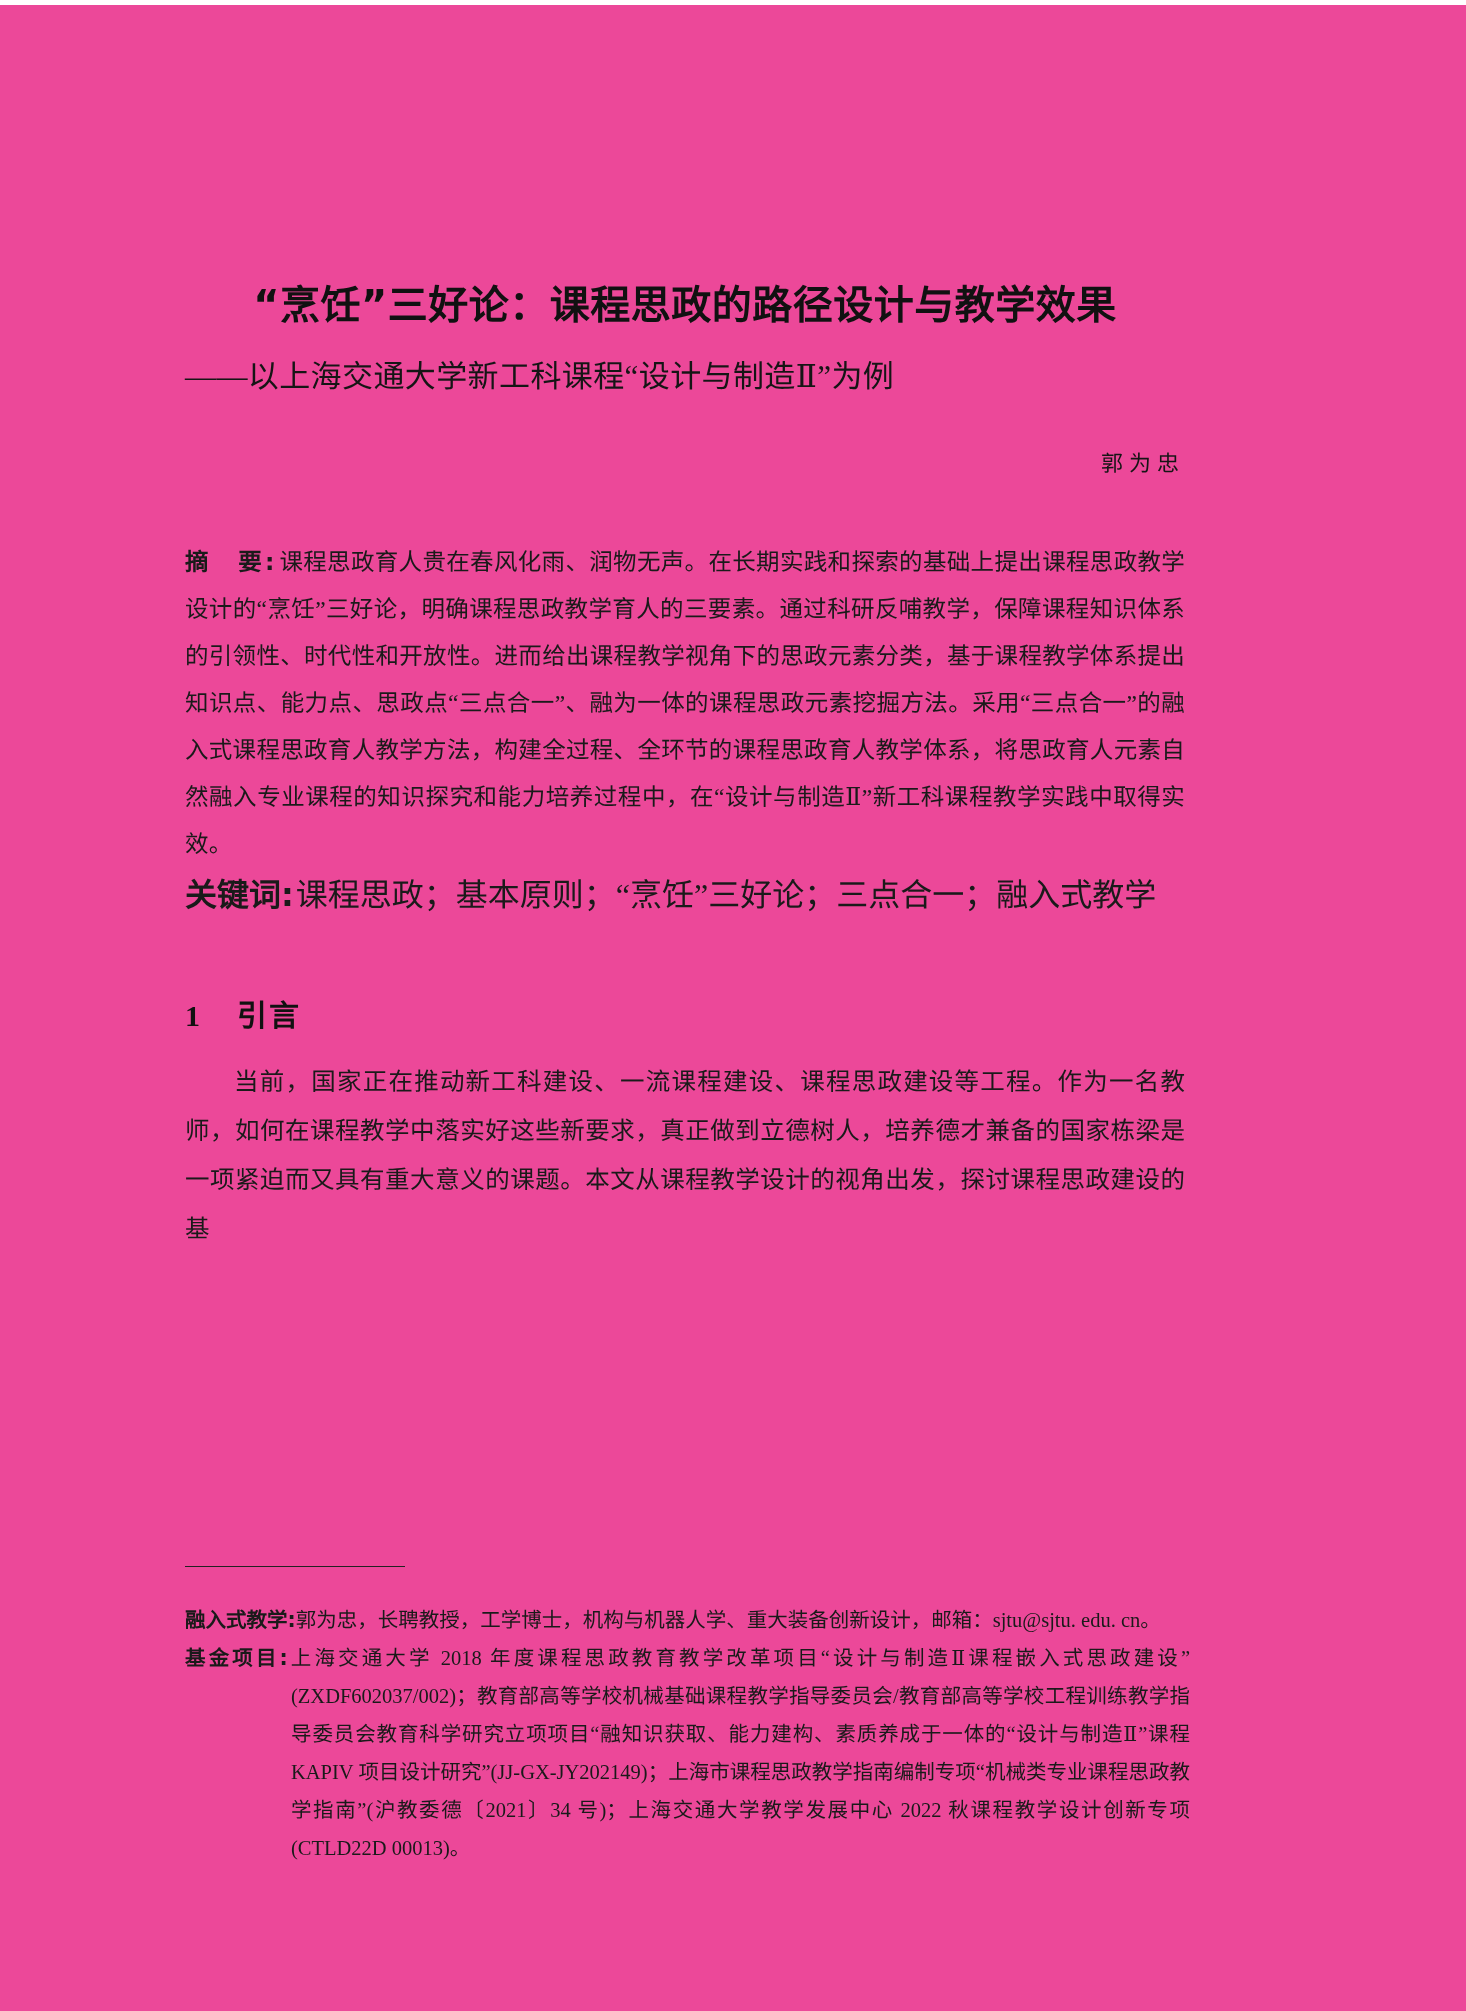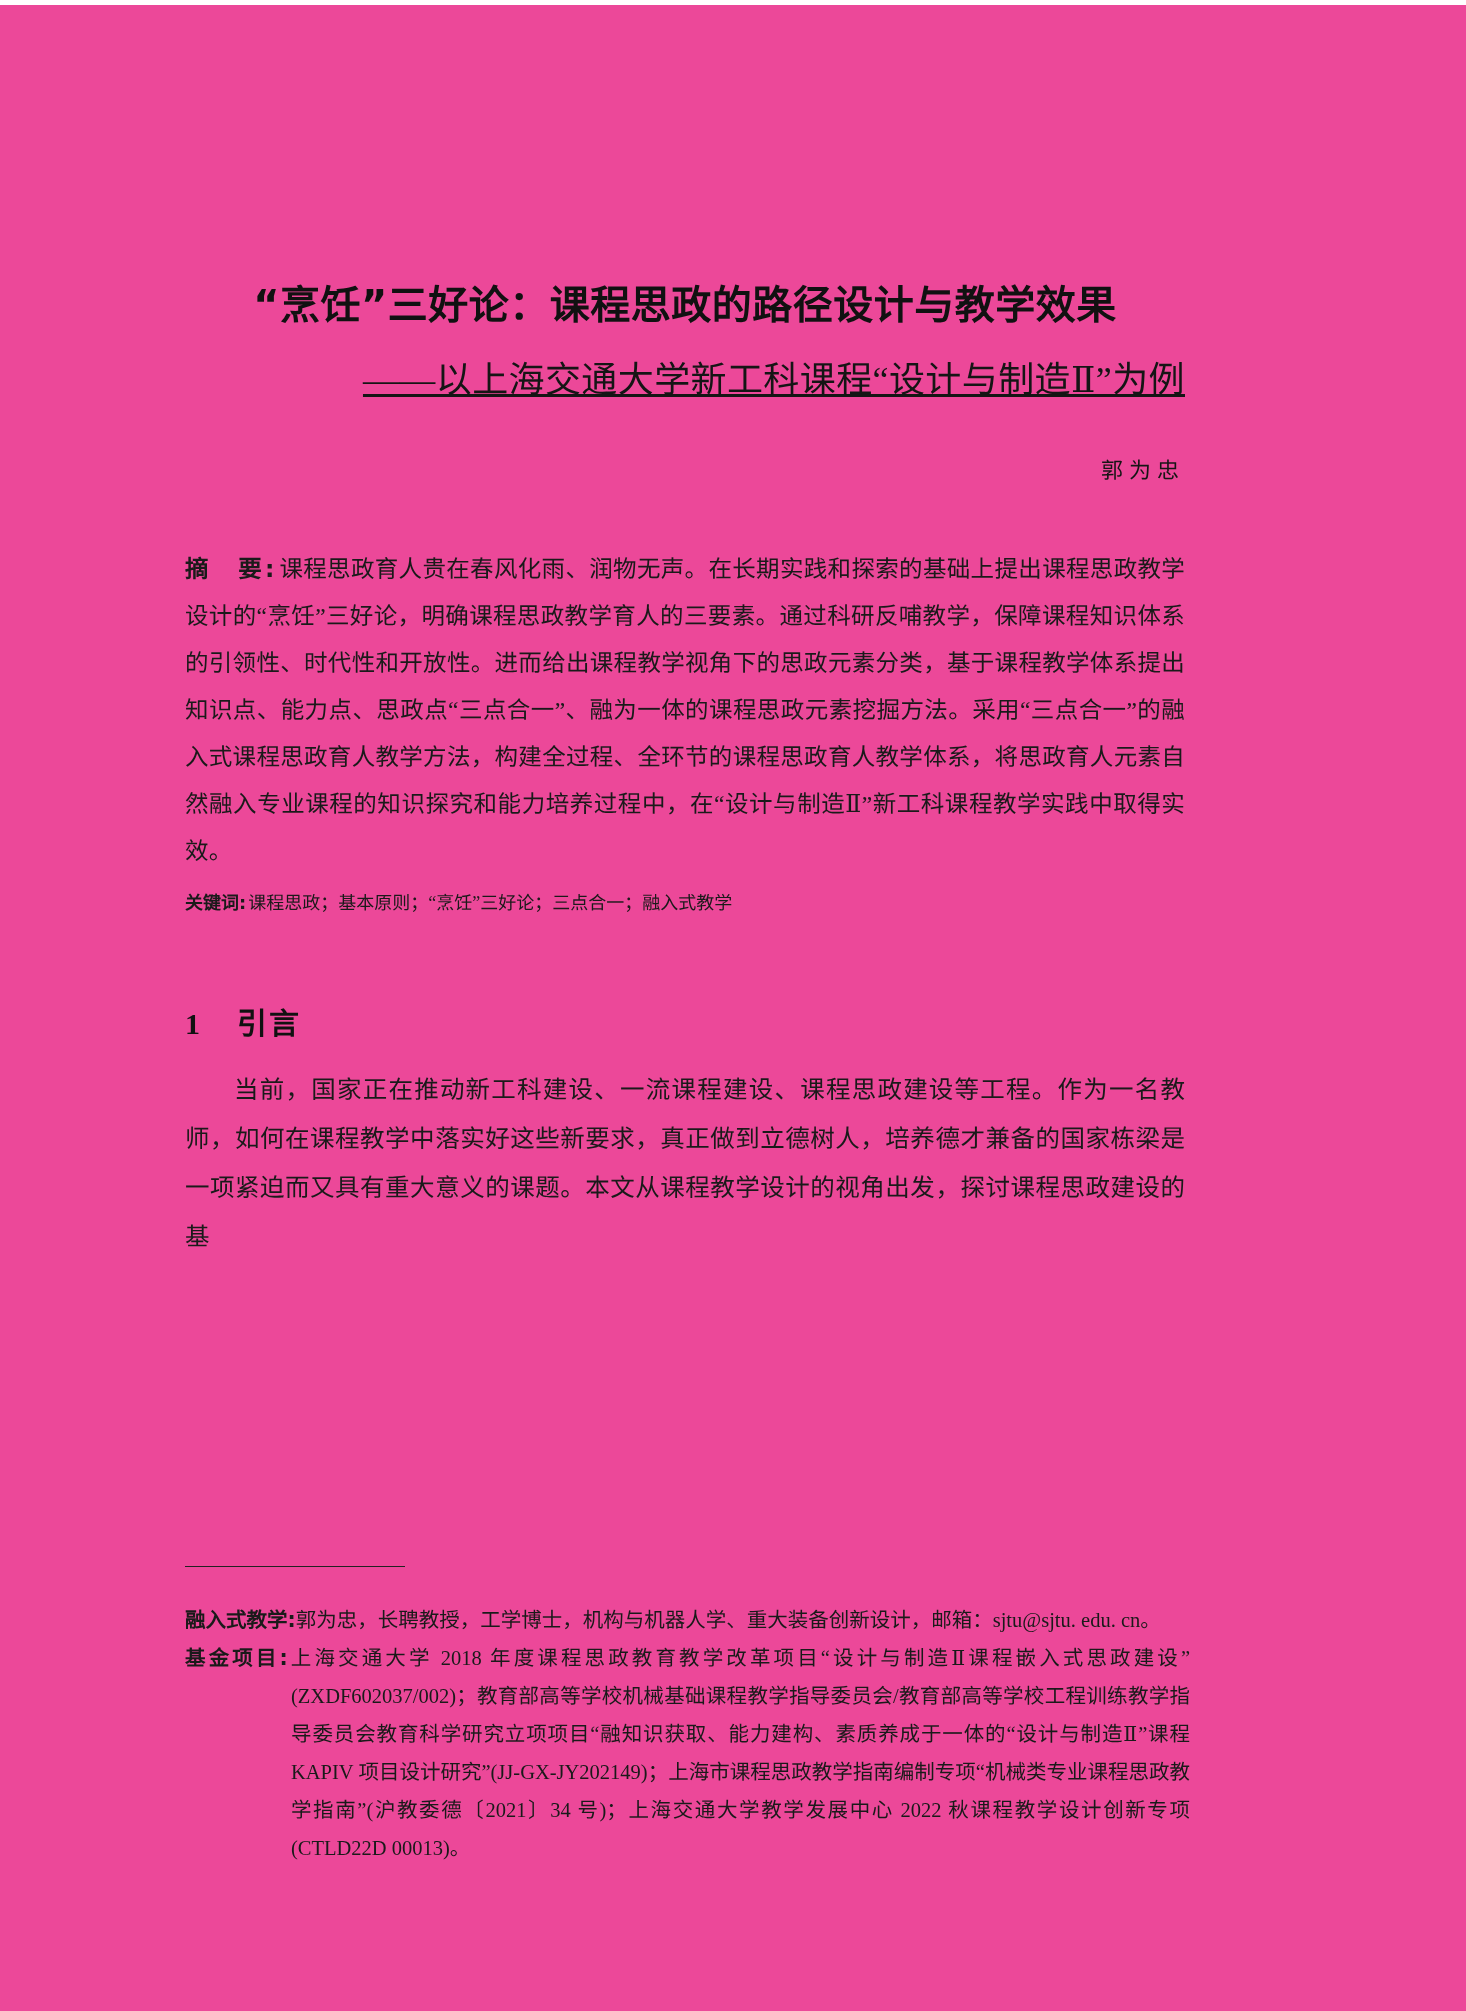--- a/index.html
+++ b/index.html
@@ -34,27 +34,26 @@
     font-weight: bold;
     font-size: 40px;
     line-height: 1.25;
     text-align: center;
     letter-spacing: 0.5px;
     margin-top: 275px;
     color: #111;
   }
   .title-sub {
     font-family: "Liberation Serif", "DejaVu Serif", serif;
-    font-size: 36px;
+    font-size: 31px;
     line-height: 1.3;
-    text-align: right;
+    text-align: left;
     margin-top: 18px;
     color: #151515;
     letter-spacing: 0.4px;
-    text-decoration: underline;
   }
   .author {
     font-family: "Liberation Serif", "DejaVu Serif", serif;
     font-size: 22px;
     text-align: right;
     margin-top: 48px;
     letter-spacing: 6px;
     color: #151515;
   }
 
@@ -71,21 +70,21 @@
   }
   .abstract-block .lead {
     font-family: "DejaVu Sans", "Liberation Sans", sans-serif;
     font-weight: bold;
     letter-spacing: 3px;
     margin-right: 2px;
   }
   .keywords-block {
     margin-top: 4px;
     font-family: "Liberation Serif", "DejaVu Serif", serif;
-    font-size: 18px;
+    font-size: 32px;
     line-height: 47px;
     color: #1a1a1a;
   }
   .keywords-block .lead {
     font-family: "DejaVu Sans", "Liberation Sans", sans-serif;
     font-weight: bold;
     margin-right: 2px;
   }
 
   

